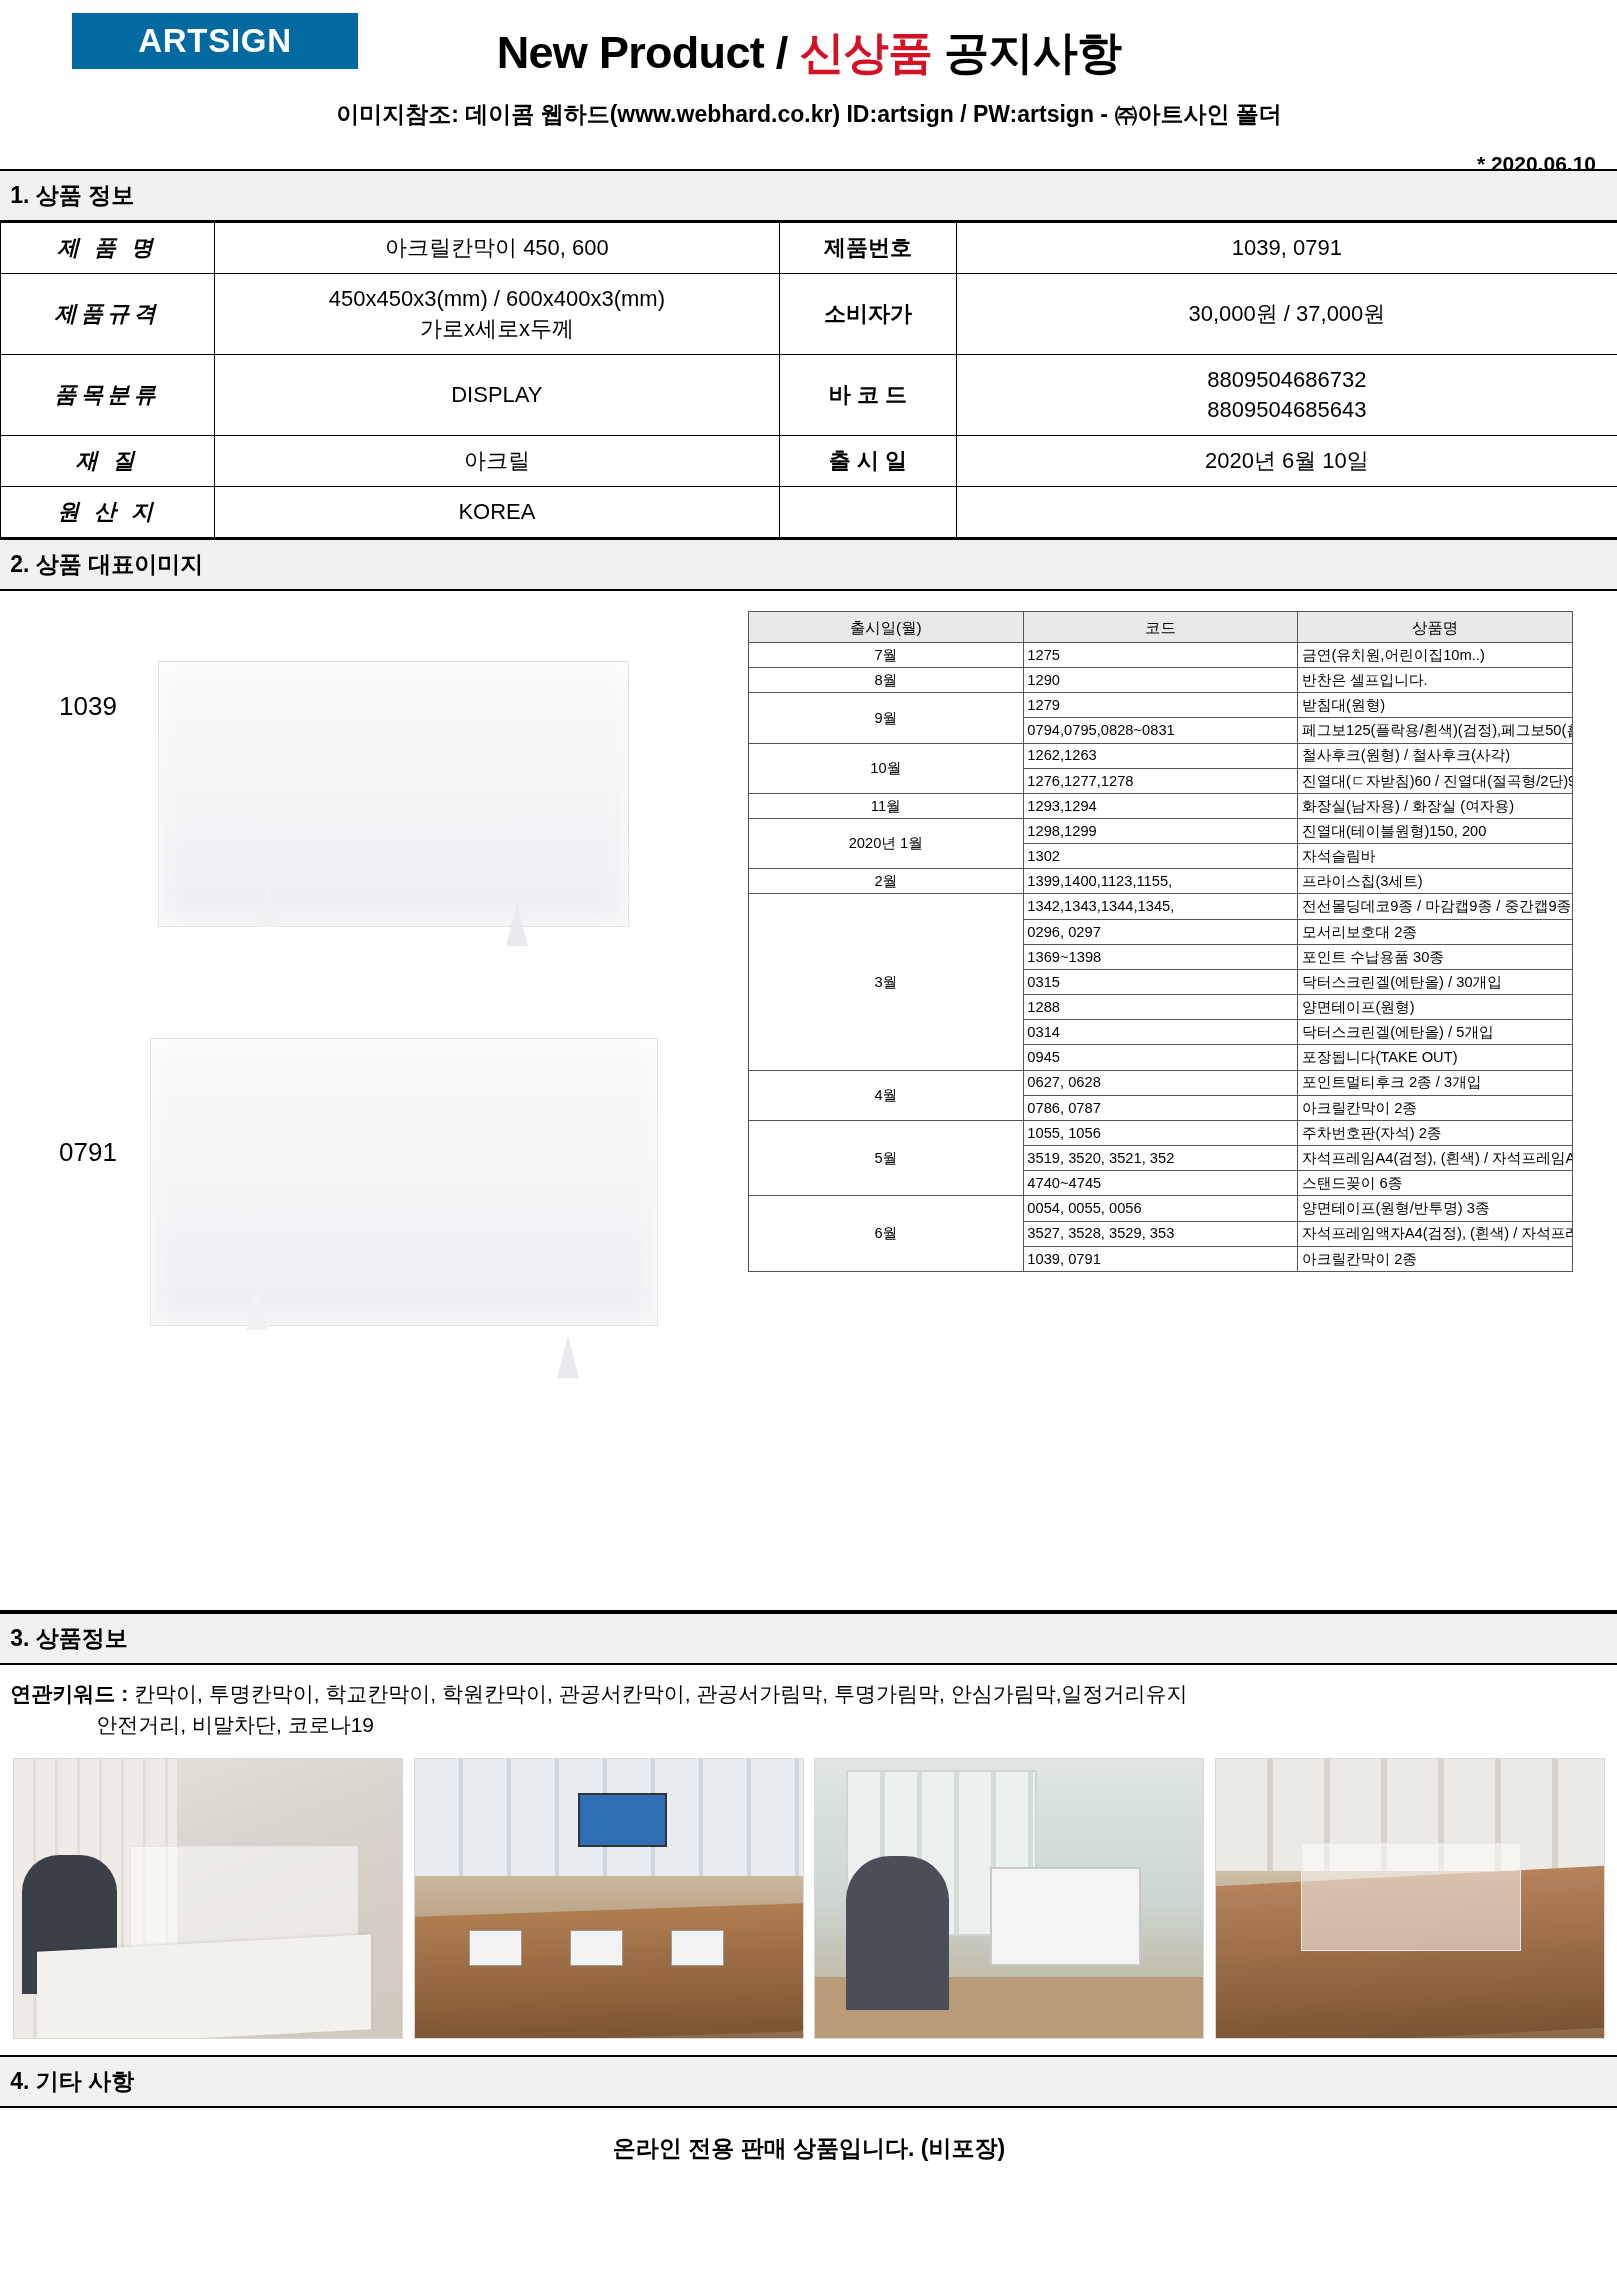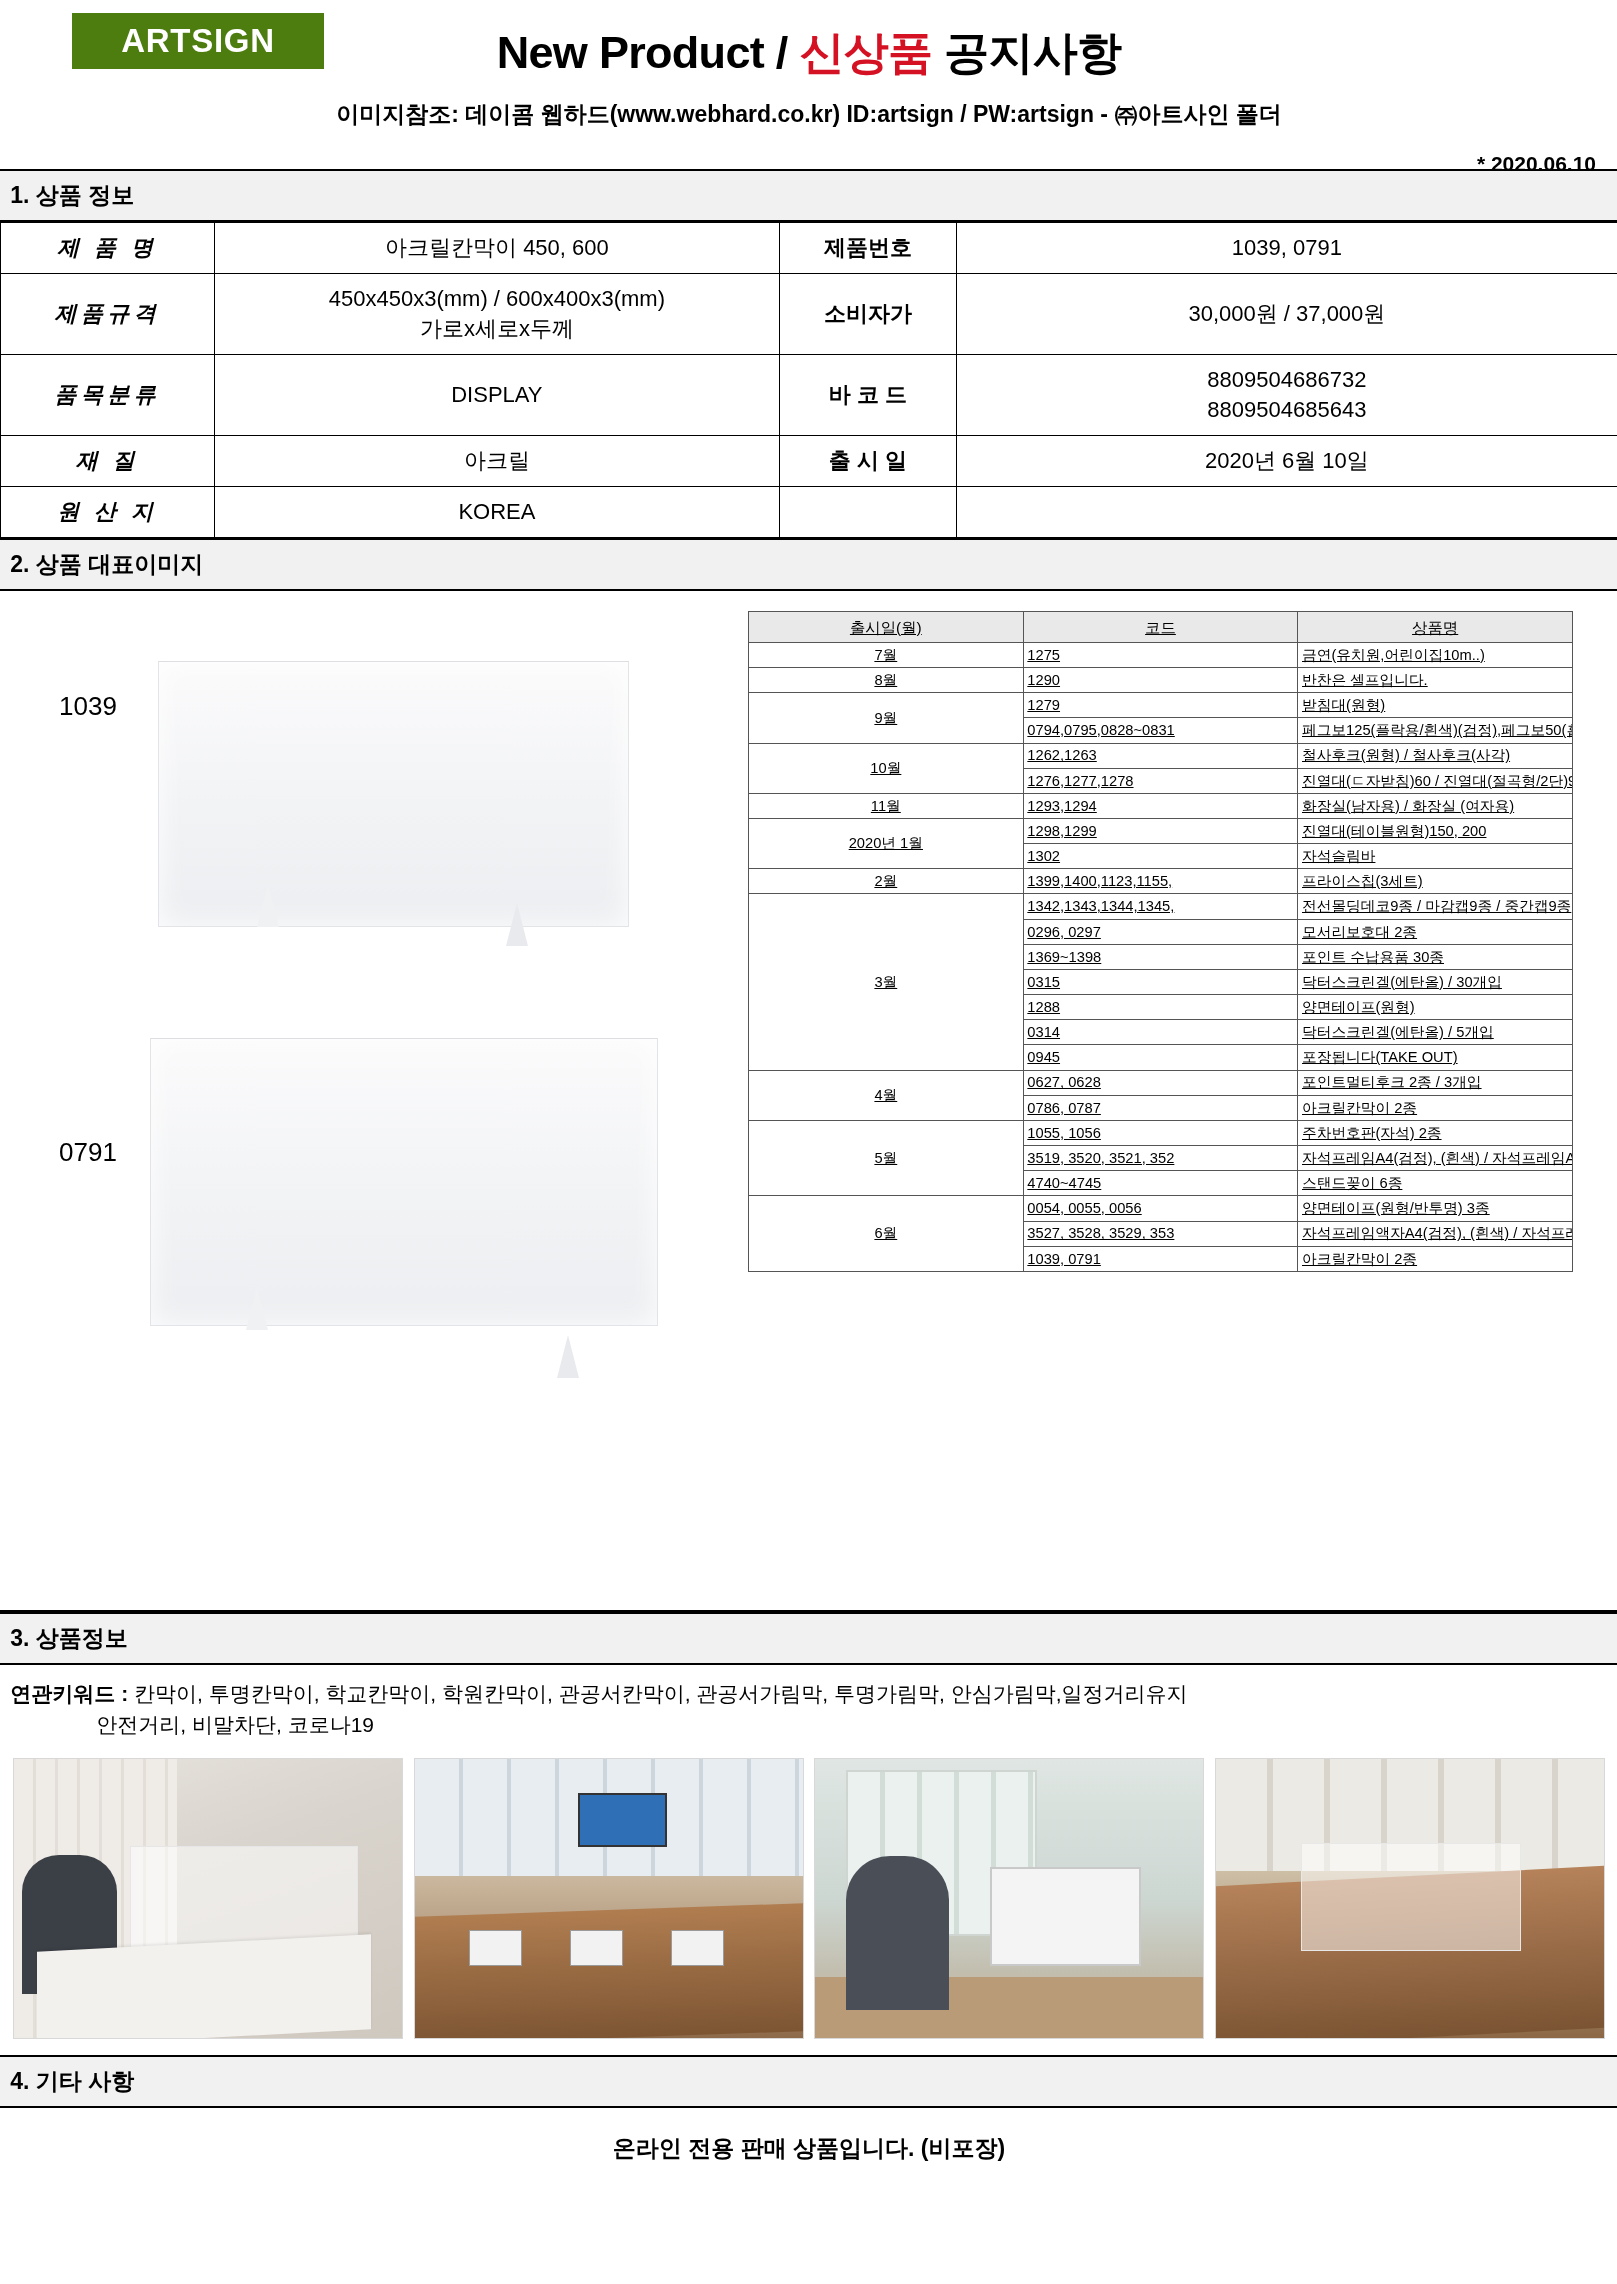--- a/index.html
+++ b/index.html
@@ -21,23 +21,23 @@
 
   
   .header {
     position: relative;
     height: 169px;
   }
   .logo-box {
     position: absolute;
     left: 72px;
     top: 13px;
-    width: 252px;
+    width: 286px;
     height: 56px;
-    background: #4d7c0f;
+    background: #0369a1;
     display: flex;
     align-items: center;
     justify-content: center;
   }
   .logo-text {
     color: #ffffff;
     font-weight: bold;
     font-size: 33px;
     letter-spacing: 0.7px;
   }
@@ -152,21 +152,20 @@
     border-bottom-color: #e9eaee;
   }
   .foot-a1 { left: 257px; top: 293px; }
   .foot-a2 { left: 506px; top: 312px; }
   .foot-b1 { left: 246px; top: 696px; }
   .foot-b2 { left: 557px; top: 744px; }
 
   .imgsec-right {
     flex: 1;
     padding: 20.5px 22px 0 0;
-    text-decoration: underline;
   }
   table.codes {
     width: 825px;
     border-collapse: collapse;
     table-layout: fixed;
   }
   table.codes th, table.codes td {
     border: 0.7px solid #555;
     font-size: 14.7px;
     padding: 2.9px 3.7px;

